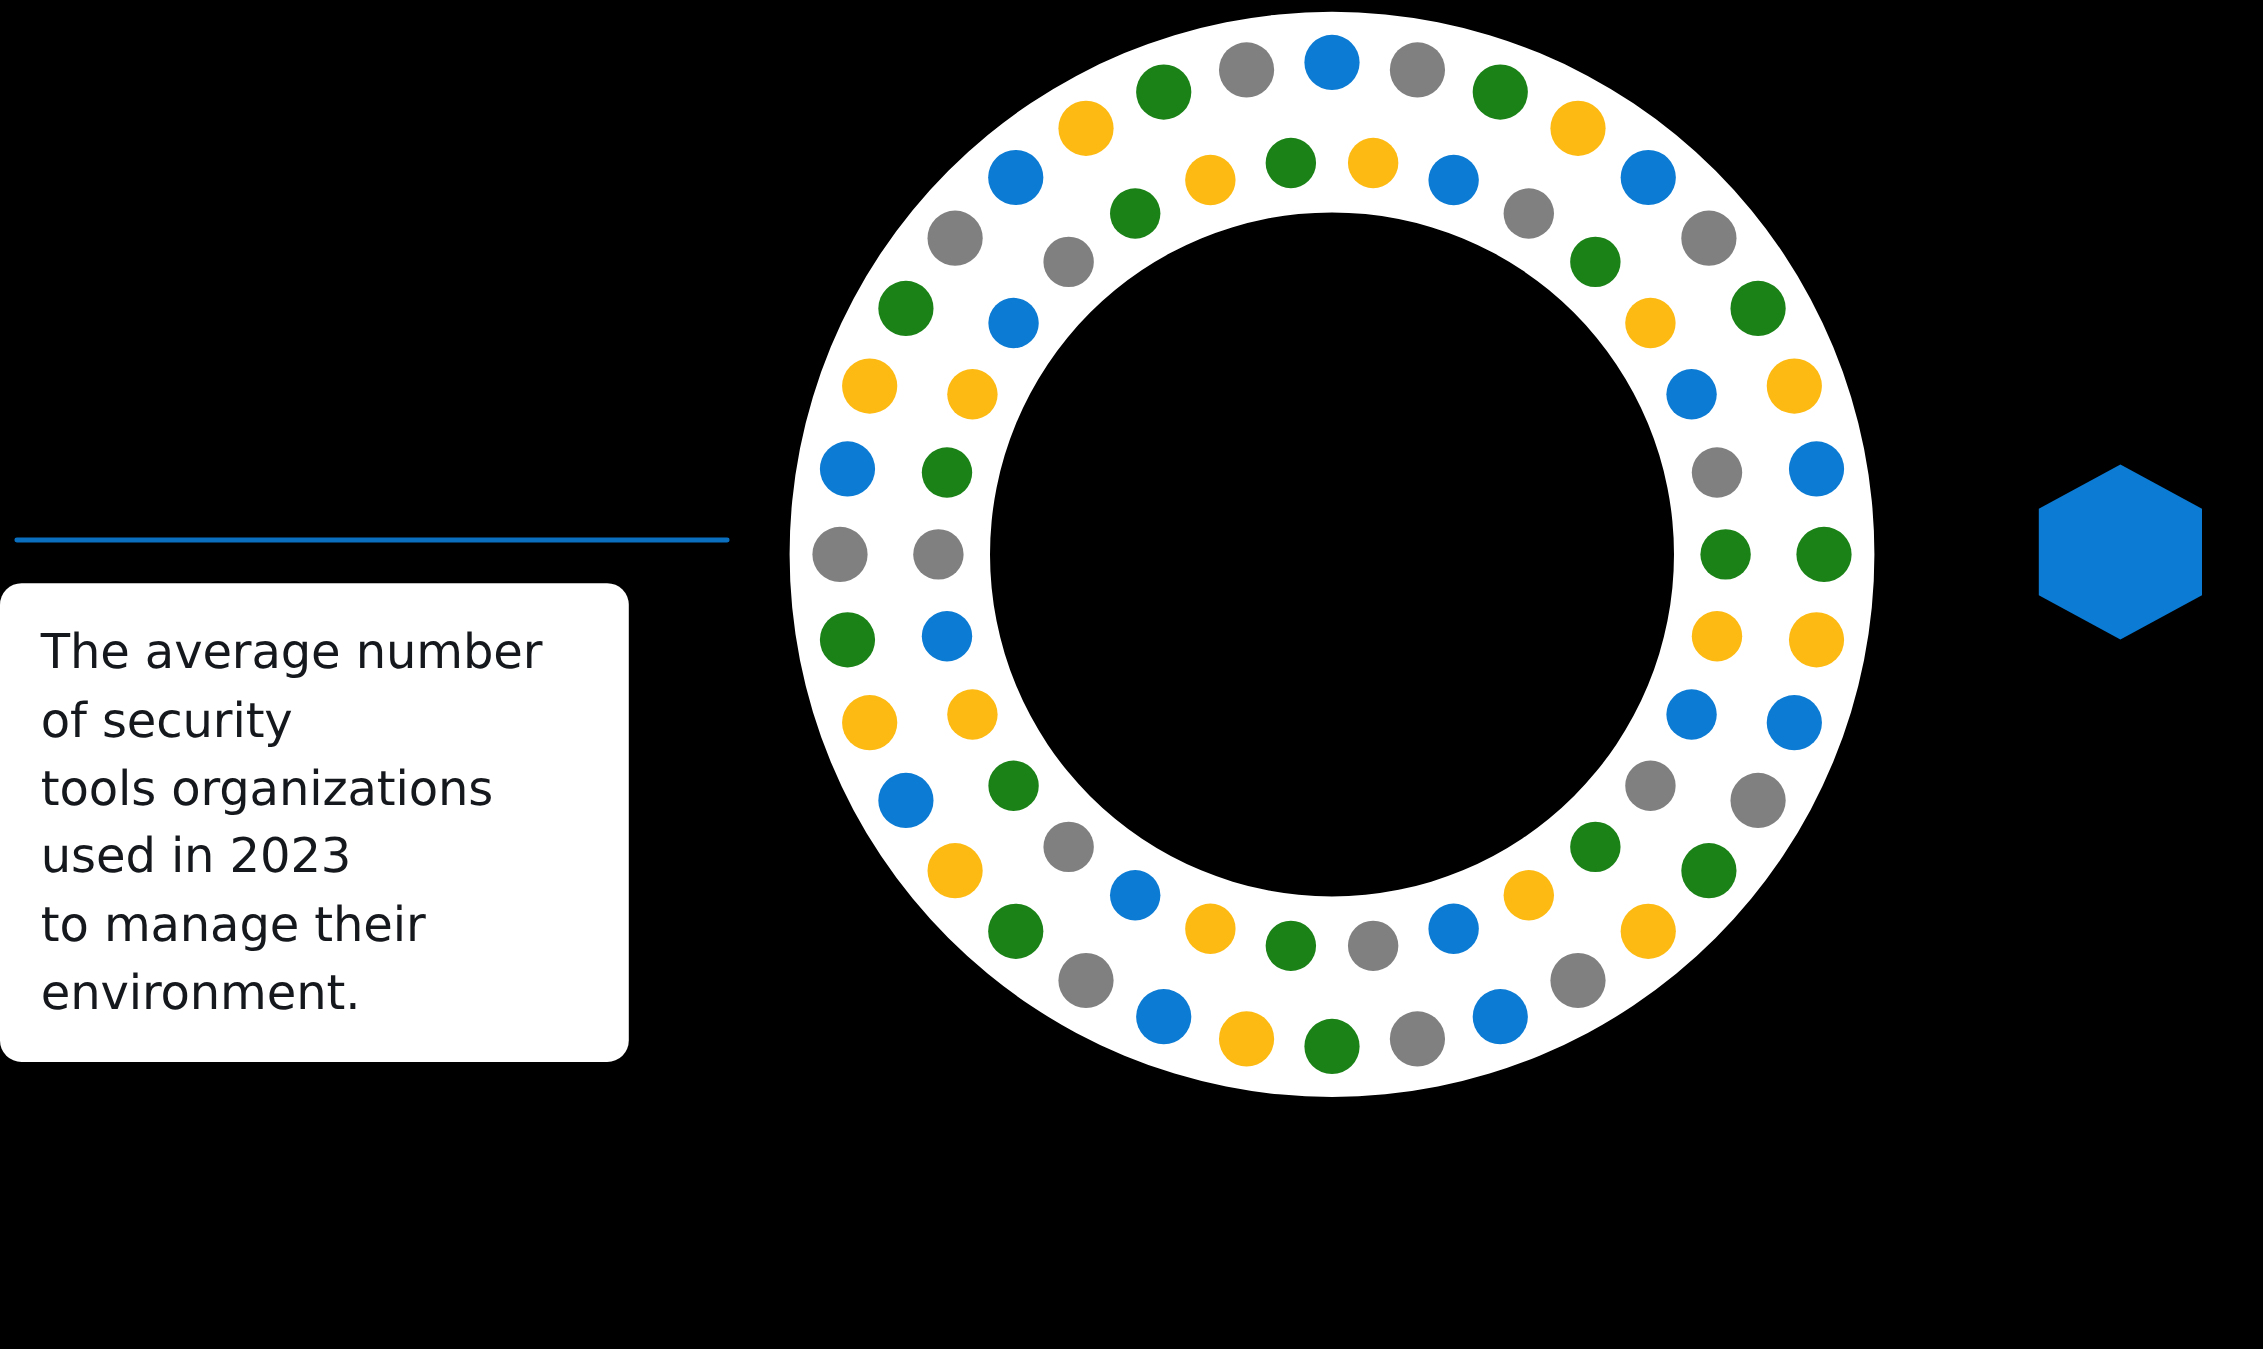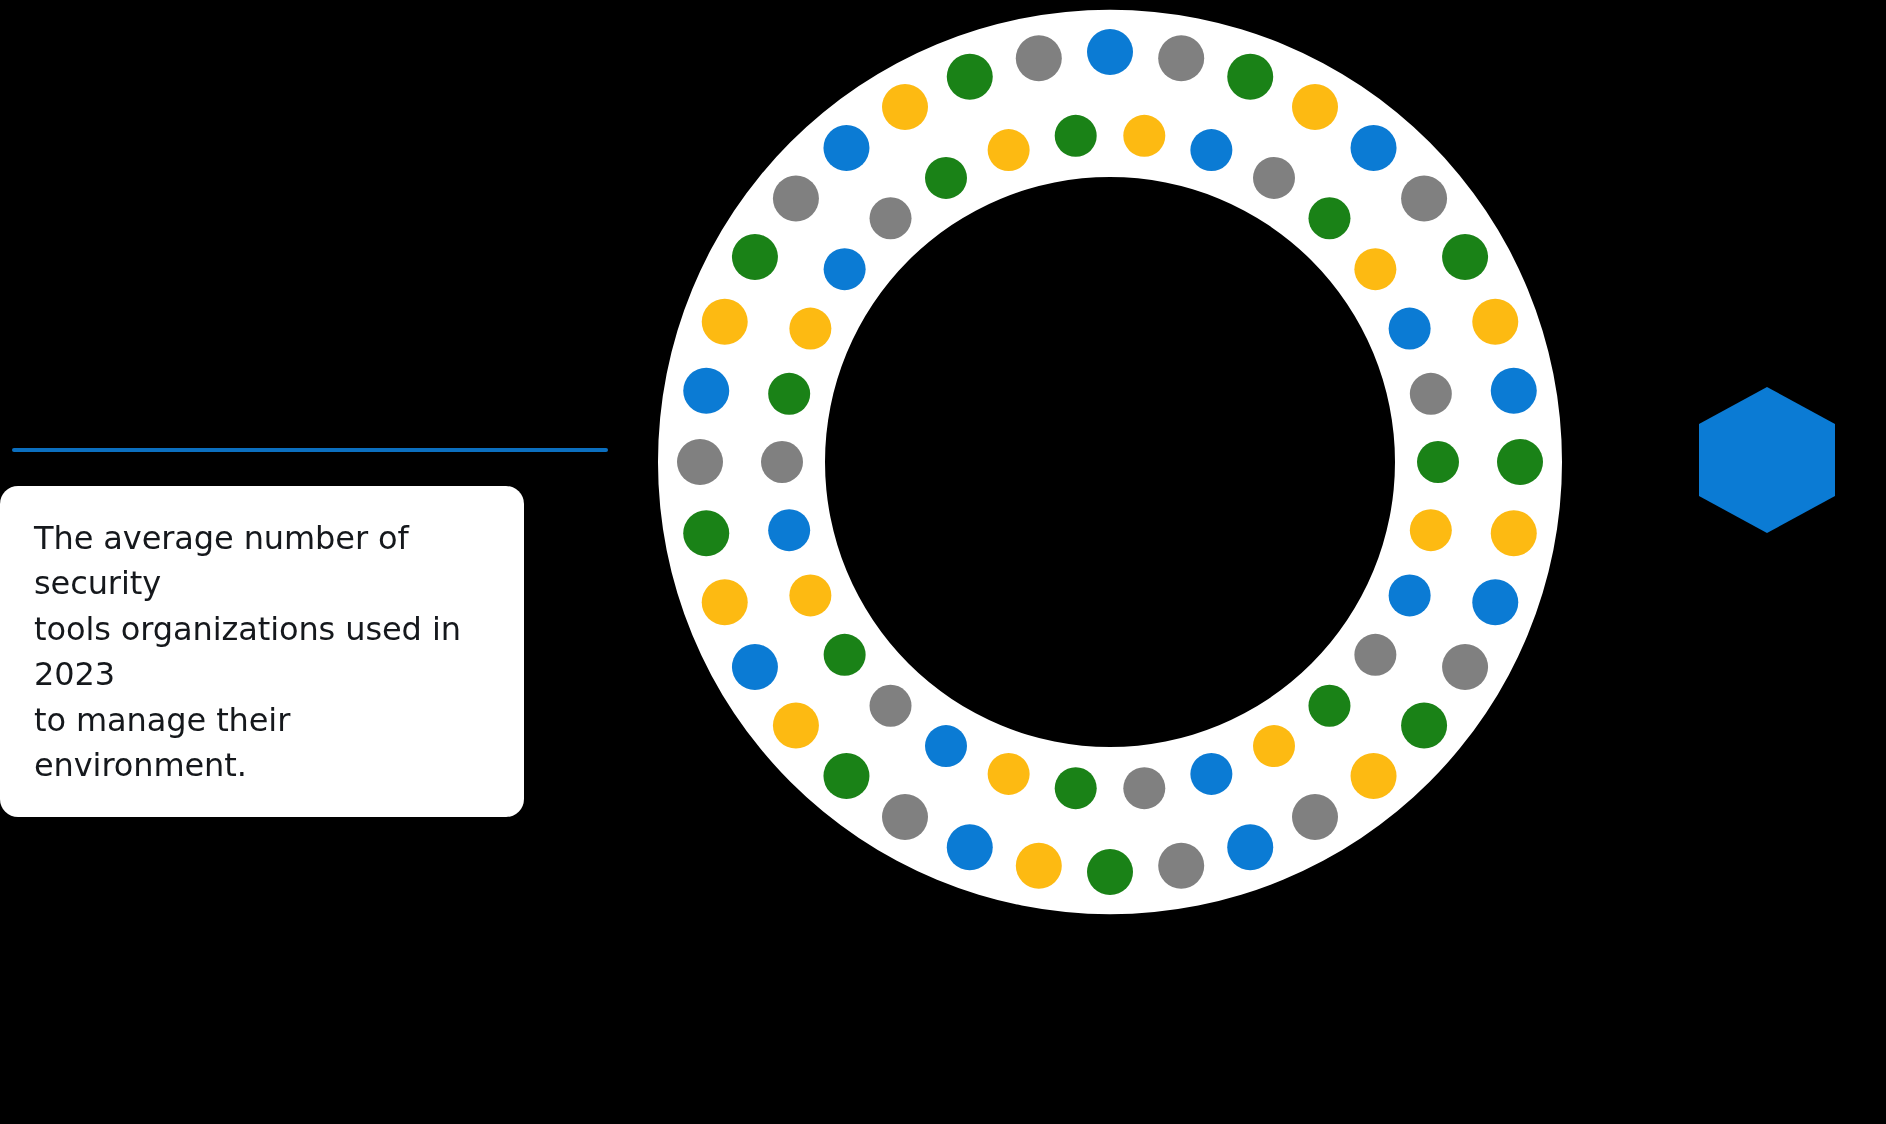--- a/index.html
+++ b/index.html
@@ -52,21 +52,21 @@
     min-height: 155px;
     background: #FFFFFF;
     border-radius: 18px;
     box-sizing: border-box;
     padding: 30px 34px 28px 34px;
   }
 
   #caption-text {
     margin: 0;
     color: #15181C;
-    font-size: 32px;
+    font-size: 40px;
     line-height: 1.42;
     font-family: "DejaVu Sans", "Liberation Sans", sans-serif;
     font-weight: 400;
     letter-spacing: -0.1px;
     white-space: pre-line;
   }
 
   
   #donut-wrap {
     position: absolute;

